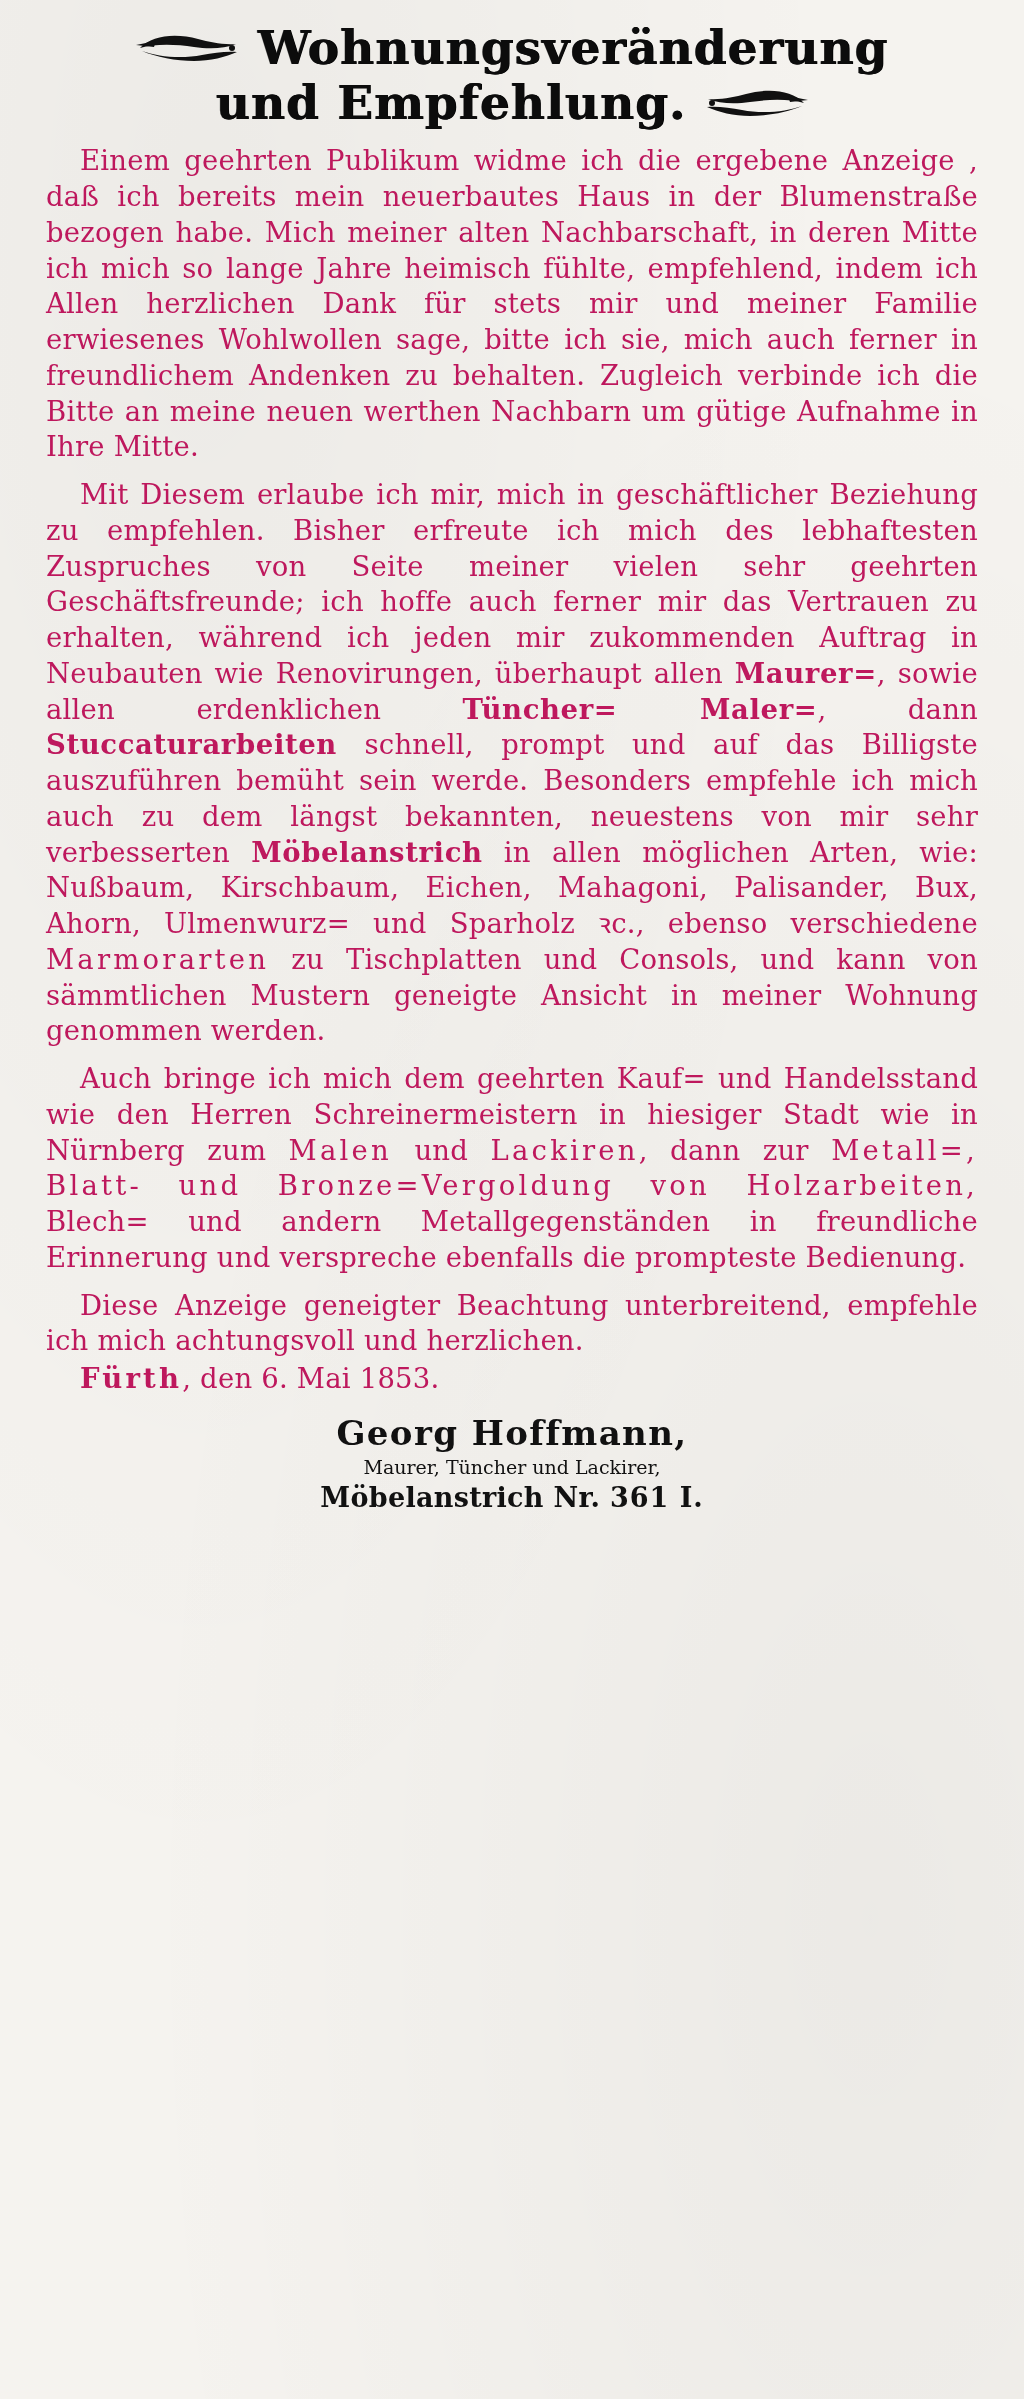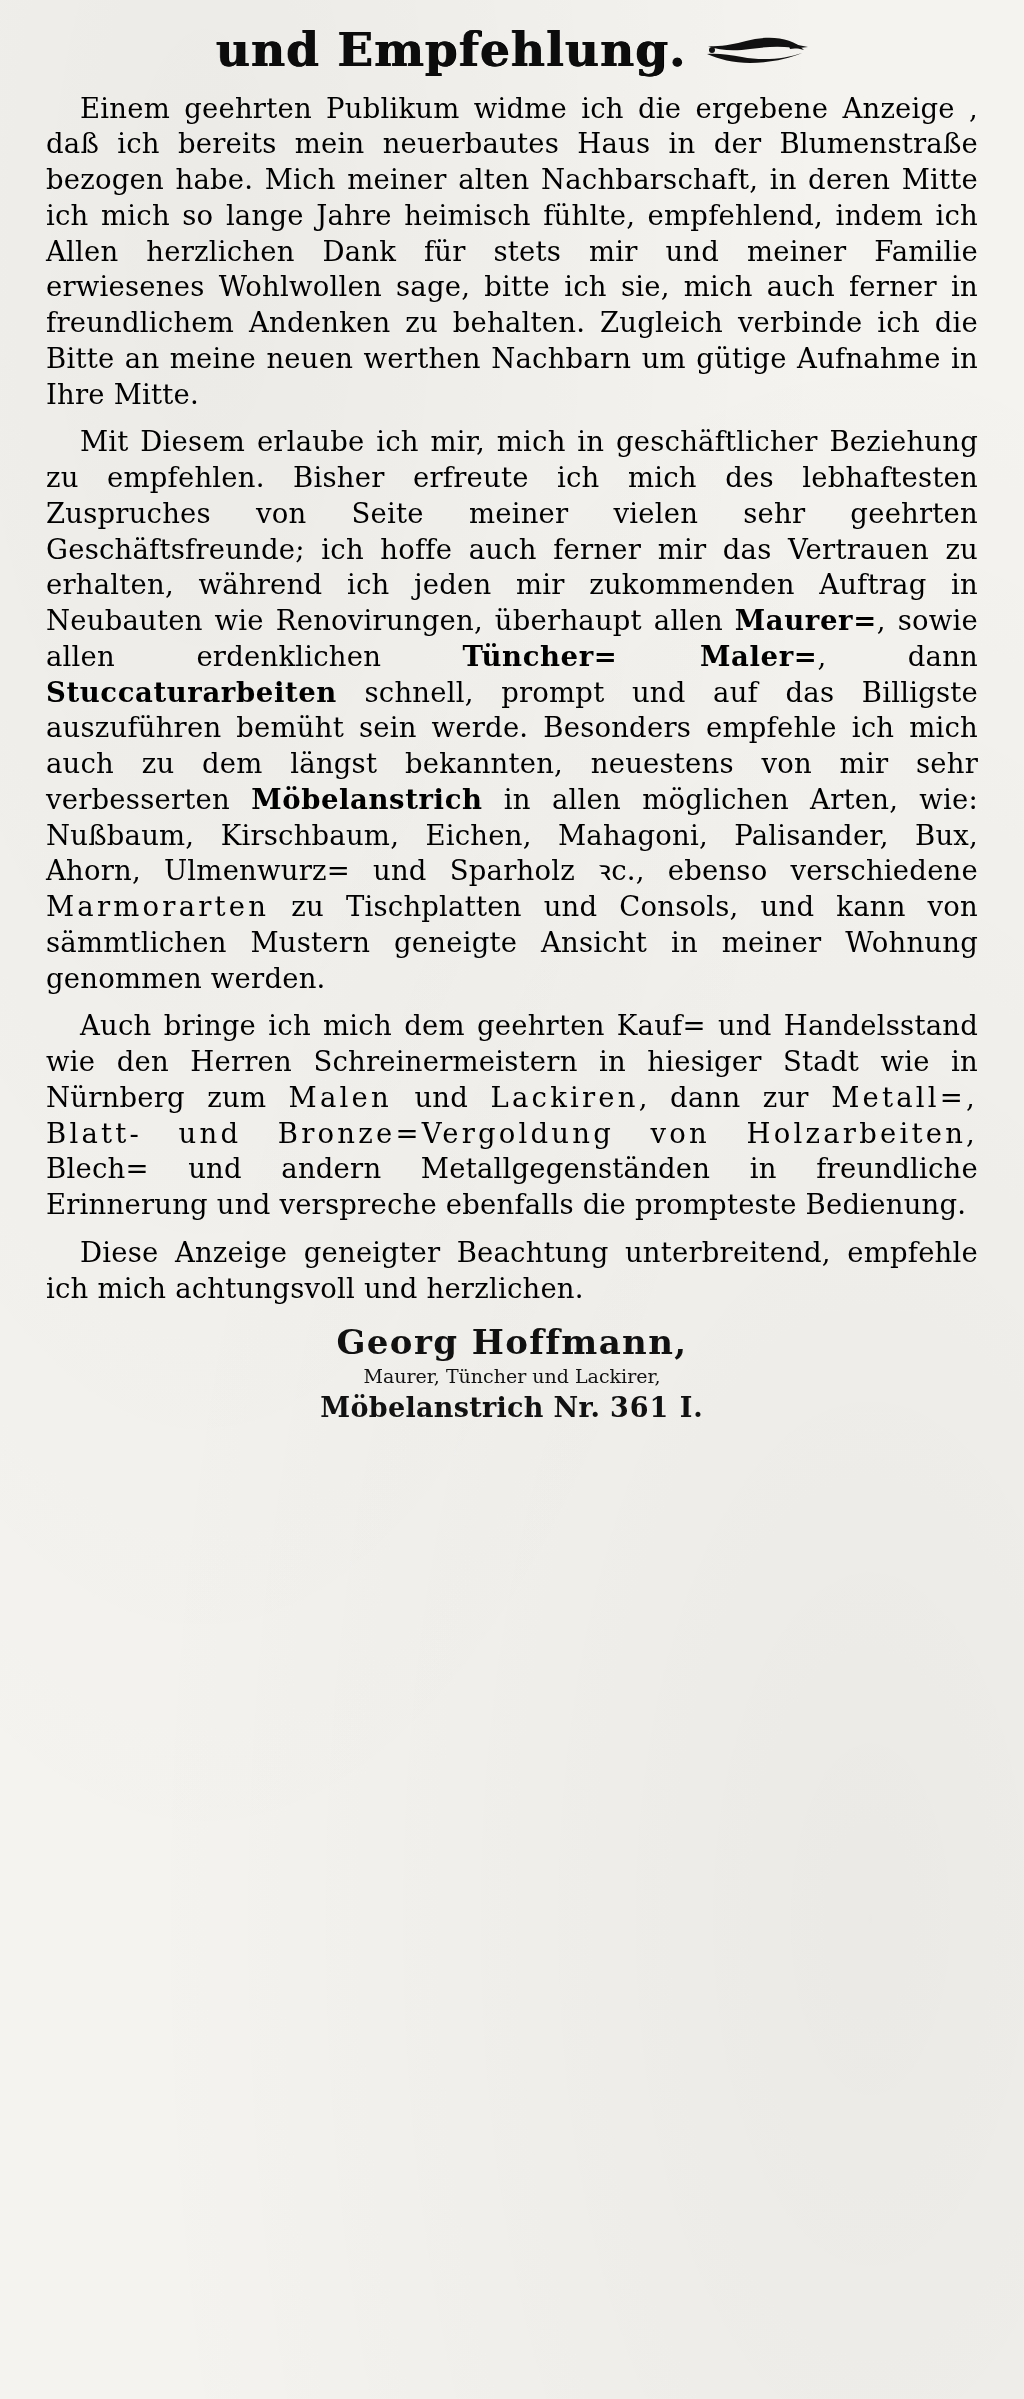--- a/index.html
+++ b/index.html
@@ -74,21 +74,21 @@
   }
 
   
   .body {
     margin-top: 14px;
     font-size: 27.5px;
     line-height: 1.30;
     text-align: justify;
     text-justify: inter-word;
     font-family: "DejaVu Serif", serif;
-    color: #000000;
+    color: #be185d;
     letter-spacing: 0.2px;
   }
   .body p {
     margin: 0 0 0 0;
     text-indent: 34px;
   }
   .body p + p {
     margin-top: 12px;
   }
   .b {
@@ -142,20 +142,31 @@
 </style>
 </head>
 <body>
 
 <div class="page">
   <div class="paper"></div>
 
   <div class="content">
 
     <div class="headline">
+      <div class="line1">
+        <svg class="orn" viewBox="0 0 104 34">
+          <g fill="#111">
+            <path d="M4 17 C16 4, 40 2, 62 8 C74 11, 86 14, 100 13 C88 18, 72 18, 58 16 C38 13, 18 13, 4 17 Z"></path>
+            <path d="M6 20 C22 26, 46 28, 66 24 C78 22, 90 20, 101 21 C90 26, 74 30, 58 30 C40 30, 20 26, 6 20 Z"></path>
+            <path d="M0 14 L20 10 L18 16 Z"></path>
+            <circle cx="96" cy="17" r="3"></circle>
+          </g>
+        </svg>
+        <span class="fraktur-title">Wohnungsveränderung</span>
+      </div>
       <div class="line2">
         <span class="fraktur-title">und Empfehlung.</span>
         <svg class="orn" viewBox="0 0 104 34">
           <g fill="#111">
             <path d="M100 17 C88 4, 64 2, 42 8 C30 11, 18 14, 4 13 C16 18, 32 18, 46 16 C66 13, 86 13, 100 17 Z"></path>
             <path d="M98 20 C82 26, 58 28, 38 24 C26 22, 14 20, 3 21 C14 26, 30 30, 46 30 C64 30, 84 26, 98 20 Z"></path>
             <path d="M104 14 L84 10 L86 16 Z"></path>
             <circle cx="8" cy="17" r="3"></circle>
           </g>
         </svg>
@@ -165,20 +176,21 @@
     <div class="body">
 
       <p><span>Einem geehrten Publikum widme ich die ergebene Anzeige , daß ich bereits mein neuerbautes Haus in der Blumenstraße bezogen habe.  Mich meiner alten Nachbarschaft, in deren Mitte ich mich so lange Jahre heimisch fühlte, empfehlend, indem ich Allen herzlichen Dank für stets mir und meiner Familie erwiesenes Wohlwollen sage, bitte ich sie, mich auch ferner in freundlichem Andenken zu behalten.  Zugleich verbinde ich die Bitte an meine neuen werthen Nachbarn um gütige Aufnahme in Ihre Mitte.</span></p>
 
       <p><span>Mit Diesem erlaube ich mir, mich in geschäftlicher Beziehung zu empfehlen.  Bisher erfreute ich mich des lebhaftesten Zuspruches von Seite meiner vielen sehr geehrten Geschäftsfreunde; ich hoffe auch ferner mir das Vertrauen zu erhalten, während ich jeden mir zukommenden Auftrag in Neubauten wie Renovirungen, überhaupt allen </span><span class="b">Maurer=</span><span>, sowie allen erdenklichen </span><span class="b">Tüncher= Maler=</span><span>, dann </span><span class="b">Stuccaturarbeiten</span><span> schnell, prompt und auf das Billigste auszuführen bemüht sein werde.  Besonders empfehle ich mich auch zu dem längst bekannten, neuestens von mir sehr verbesserten </span><span class="b">Möbelanstrich</span><span> in allen möglichen Arten, wie: Nußbaum, Kirschbaum, Eichen, Mahagoni, Palisander, Bux, Ahorn, Ulmenwurz= und Sparholz ꝛc., ebenso verschiedene </span><span class="spn">Marmorarten</span><span> zu Tischplatten und Consols, und kann von sämmtlichen Mustern geneigte Ansicht in meiner Wohnung genommen werden.</span></p>
 
       <p><span>Auch bringe ich mich dem geehrten Kauf= und Handelsstand wie den Herren Schreinermeistern in hiesiger Stadt wie in Nürnberg zum </span><span class="spn">Malen</span><span> und </span><span class="spn">Lackiren</span><span>, dann zur </span><span class="spn">Metall=, Blatt- und Bronze=Vergoldung von Holzarbeiten,</span><span> Blech= und andern Metallgegenständen in freundliche Erinnerung und verspreche ebenfalls die prompteste Bedienung.</span></p>
 
       <p><span>Diese Anzeige geneigter Beachtung unterbreitend, empfehle ich mich achtungsvoll und herzlichen.</span></p>
 
+      <div class="place-line"><span class="sp">Fürth</span><span>, den 6. Mai 1853.</span></div>
     </div>
 
     <div class="sig">
       <div class="sig-name">Georg Hoffmann,</div>
       <div class="sig-trade">Maurer, Tüncher und Lackirer,</div>
       <div class="sig-addr"><span>Möbelanstrich Nr. </span><span class="num">361 I.</span></div>
     </div>
 
   </div>
 </div>

